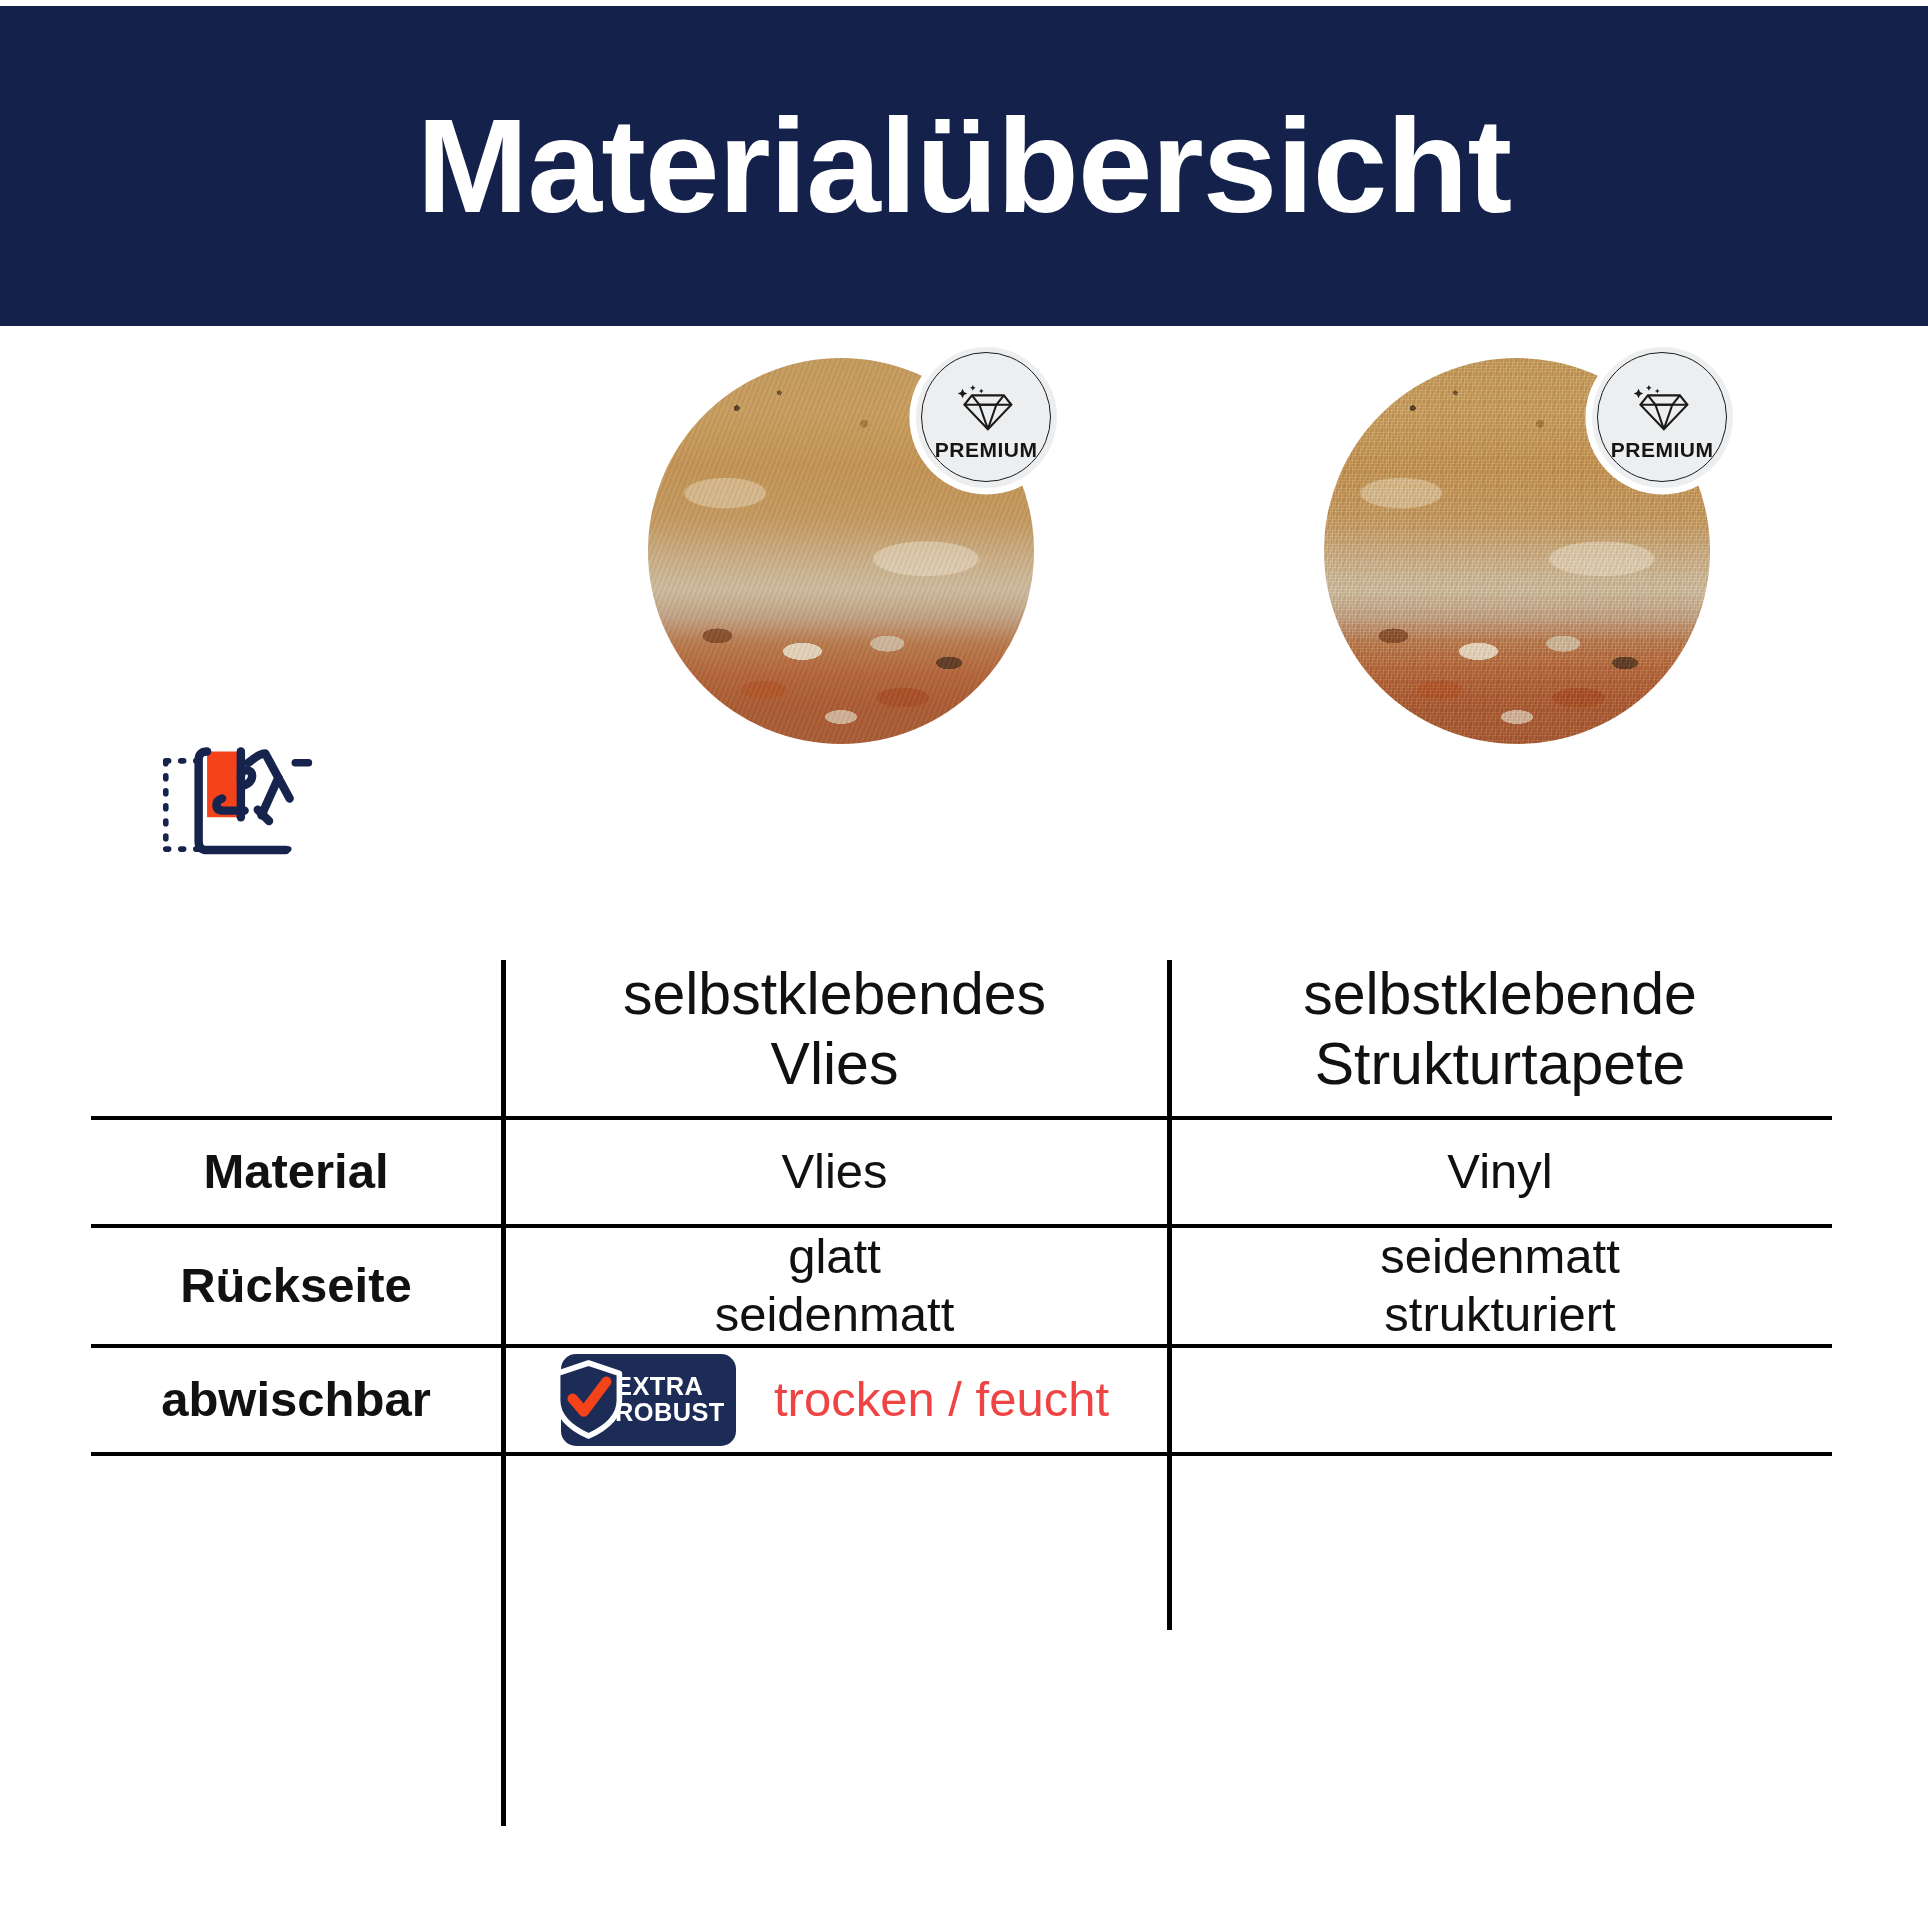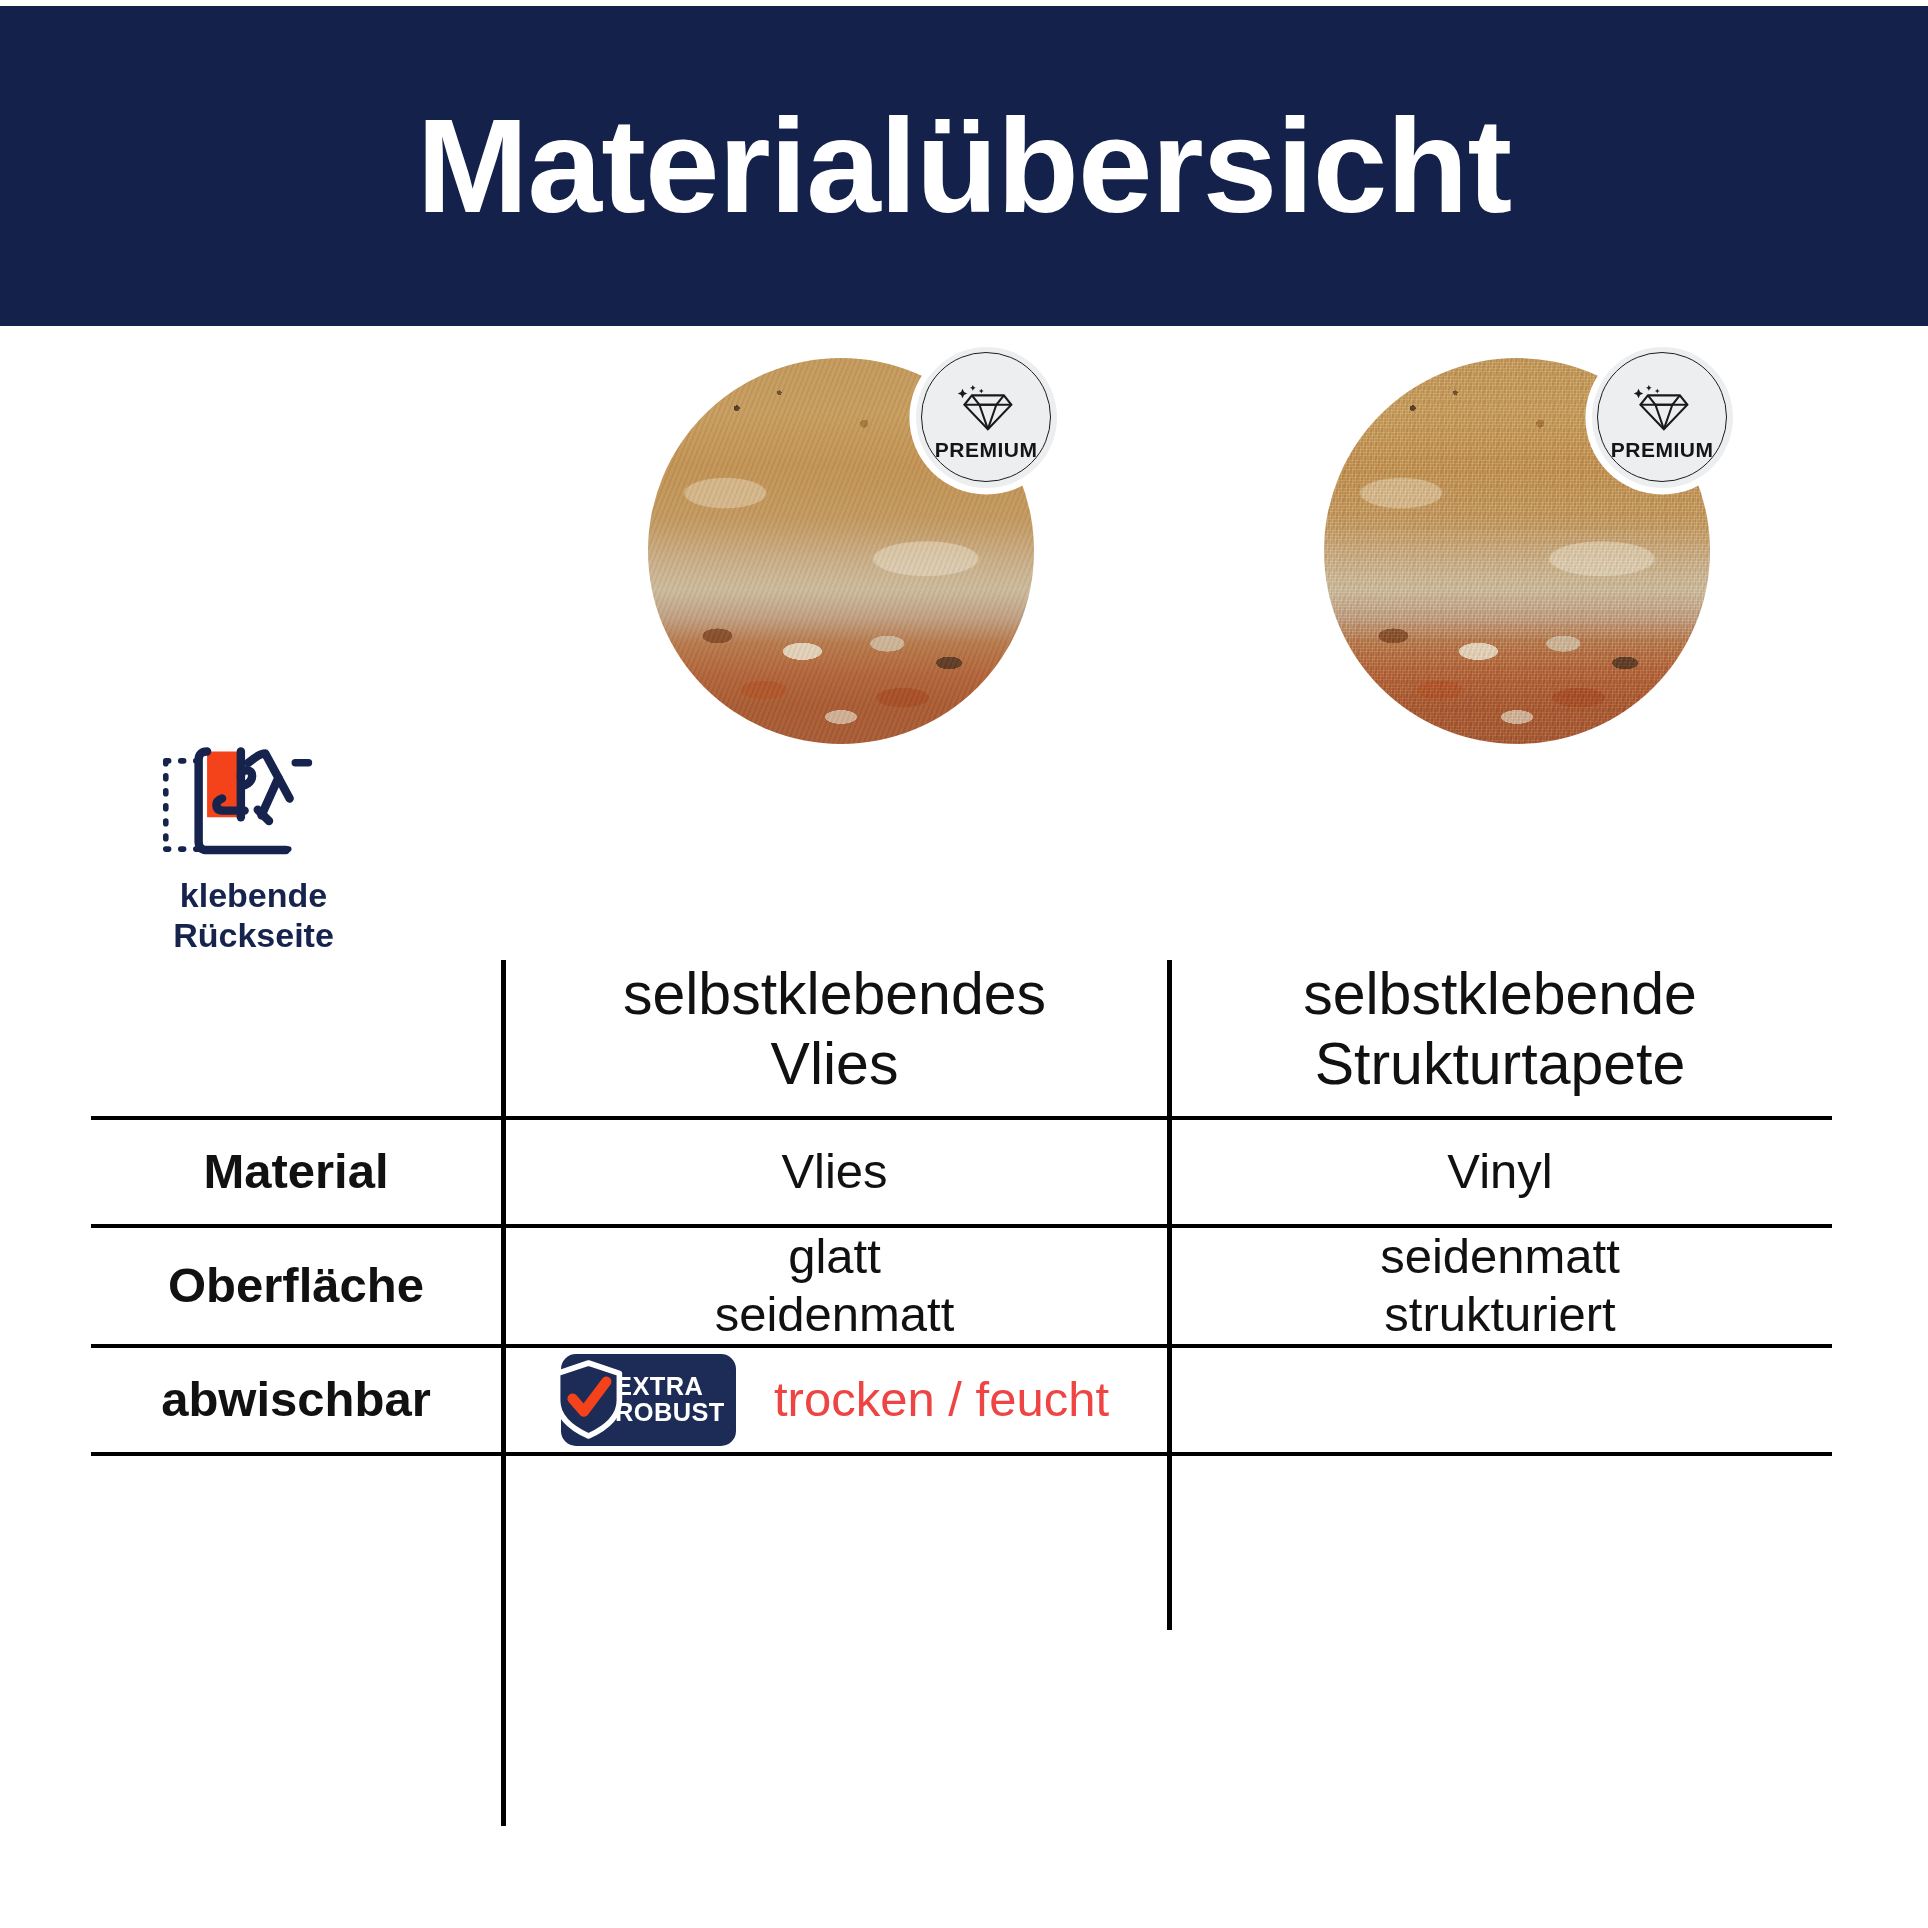--- a/index.html
+++ b/index.html
@@ -300,24 +300,20 @@
       <path d="M92 8 V78" stroke="#15234d" stroke-width="9" fill="none" stroke-linecap="round"></path>
 
       <path d="M72 58 q-6 2 -6 7 q0 6 8 6 h22" stroke="#15234d" stroke-width="9" fill="none" stroke-linecap="round" stroke-linejoin="round"></path>
       <path d="M96 44 q8 -4 8 -10 q0 -6 -6 -6 q-6 0 -6 7" stroke="#15234d" stroke-width="9" fill="none" stroke-linecap="round" stroke-linejoin="round"></path>
       <path d="M100 20 q12 -10 18 -10 l14 26 l-18 40" stroke="#15234d" stroke-width="9" fill="none" stroke-linecap="round" stroke-linejoin="round"></path>
       <path d="M132 36 l12 22" stroke="#15234d" stroke-width="9" fill="none" stroke-linecap="round"></path>
       <path d="M110 70 l12 12" stroke="#15234d" stroke-width="9" fill="none" stroke-linecap="round"></path>
       <path d="M150 20 h14" stroke="#15234d" stroke-width="8" fill="none" stroke-linecap="round"></path>
     </svg>
   </span>
-  <div class="adhesive-label">
-    <div>klebende</div>
-    <div>Rückseite</div>
-  </div>
 </div>
 
 <div class="spec-table">
   <div class="vline v1"></div>
   <div class="vline v2"></div>
   <table>
     <tbody>
 
       <tr class="header-row">
         <td></td>
@@ -332,21 +328,21 @@
       </tr>
 
       <tr class="row-tall">
         <td class="rowlabel">Material</td>
         <td>Vlies</td>
         <td>Vinyl</td>
       </tr>
 
 
       <tr class="row-tall">
-        <td class="rowlabel">Oberfläche</td>
+        <td class="rowlabel">Rückseite</td>
         <td>
           <div>glatt</div>
           <div>seidenmatt</div>
         </td>
         <td>
           <div>seidenmatt</div>
           <div>strukturiert</div>
         </td>
       </tr>
 

